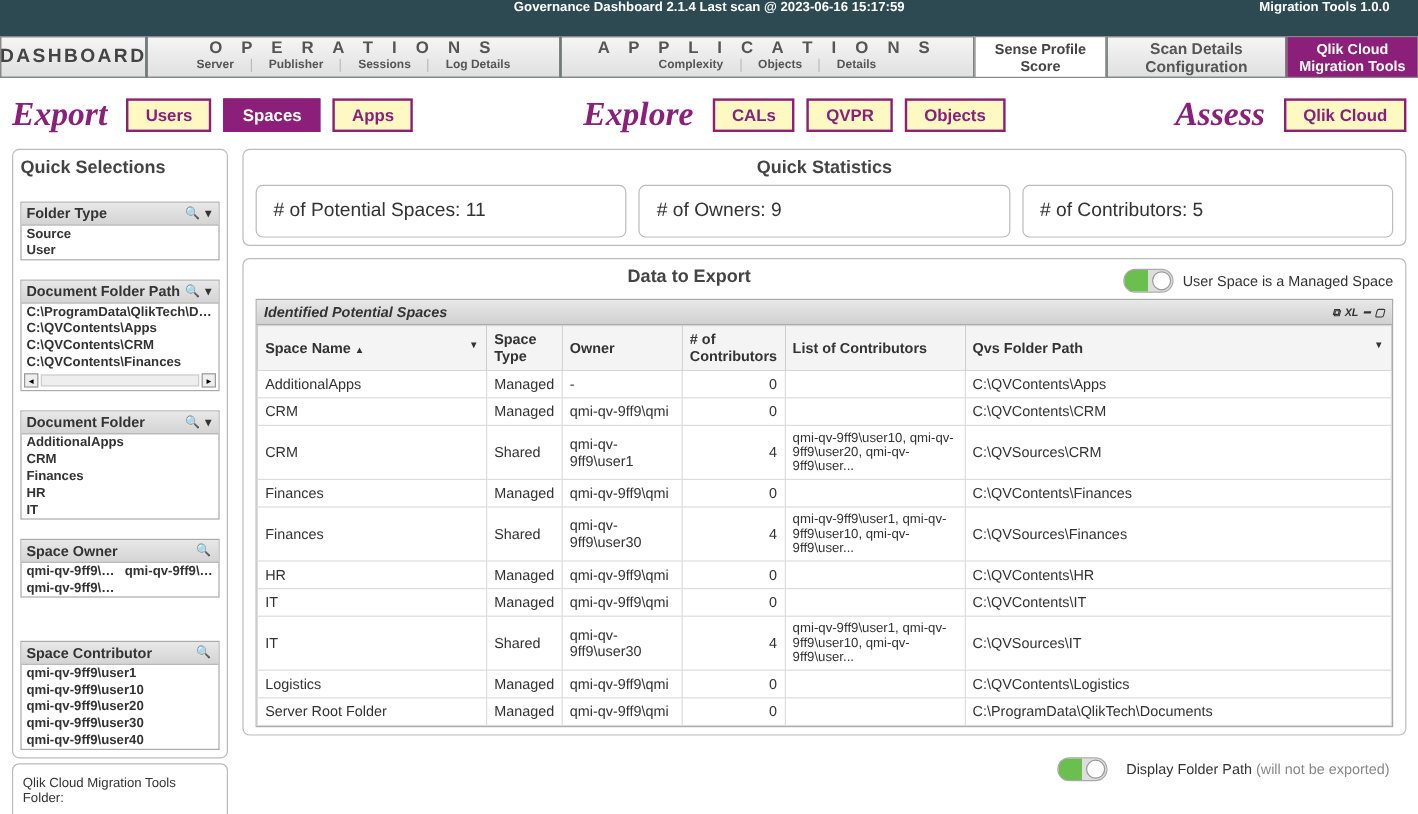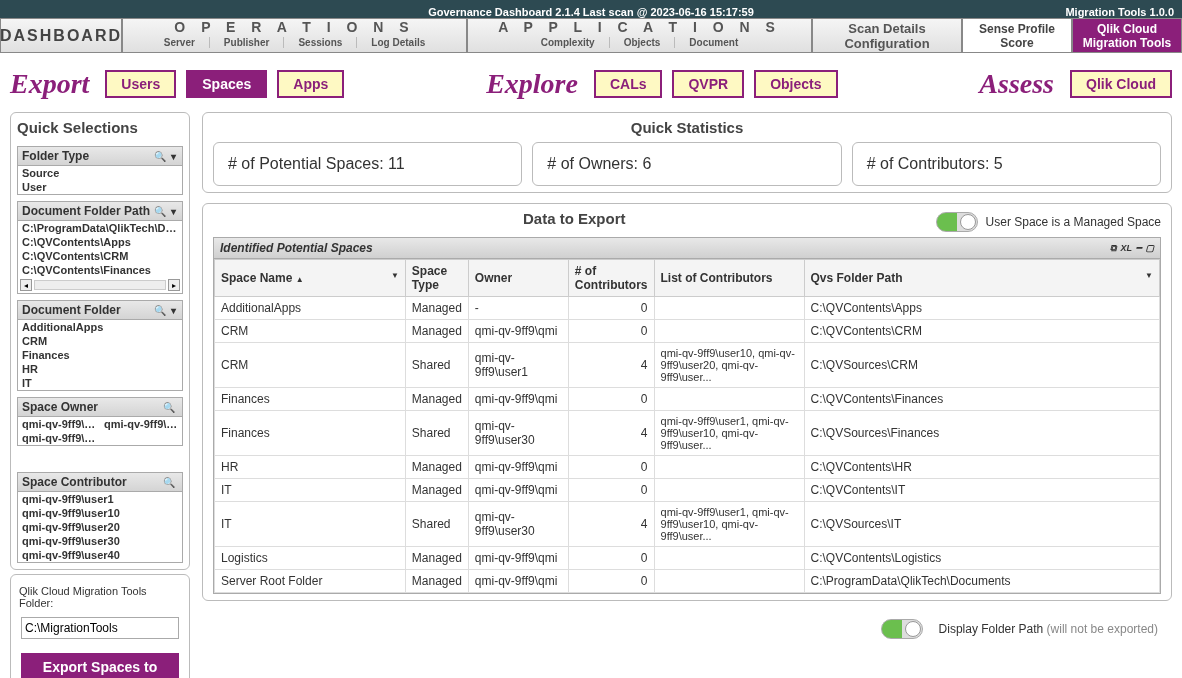--- a/index.html
+++ b/index.html
@@ -1,17 +1,17 @@
 <!DOCTYPE html>
 <html><head>
 <meta charset="utf-8">
 <style>
 * { box-sizing: border-box; margin: 0; padding: 0; }
 body { font-family: Arial, Helvetica, sans-serif; font-size: 12px; background: #fff; width: 1182px; }
-.topbar { background: #2d4a52; color: #fff; font-size: 11px; height: 18px; display: flex; align-items: flex-end; padding: 0 8px; font-weight: bold; }
+.topbar { background: #2d4a52; color: #fff; font-size: 11px; height: 30px; display: flex; align-items: flex-start; padding: 0 24px; font-weight: bold; }
 .topbar .left { flex: 1; }
 .topbar .center { text-align: center; flex: 1; }
 .topbar .right { text-align: right; flex: 1; }
 .navbar { display: flex; background: #2d4a52; height: 35px; }
 .navbar .nav-section { border: 1px solid #888; display: flex; flex-direction: column; align-items: center; justify-content: center; }
 .navbar .nav-dashboard { width: 122px; background: linear-gradient(#f5f5f5,#e0e0e0); color: #444; font-size: 16px; font-weight: bold; letter-spacing: 2px; padding: 0 8px; justify-content: center; }
 .navbar .nav-ops { flex: 1; background: linear-gradient(#f5f5f5,#e0e0e0); }
 .navbar .nav-apps { flex: 1; background: linear-gradient(#f5f5f5,#e0e0e0); }
 .navbar .nav-scan { width: 150px; background: linear-gradient(#f5f5f5,#e0e0e0); color: #555; font-size: 13px; font-weight: bold; }
 .navbar .nav-sense { width: 110px; background: #fff; color: #444; font-size: 12px; font-weight: bold; text-align: center; justify-content: center; }
@@ -22,21 +22,21 @@
 .nav-subs span:last-child { border-right: none; }
 
 .actionbar { display: flex; align-items: center; padding: 15px 10px 12px; gap: 10px; }
 .actionbar .group-label { font-family: Georgia, serif; font-size: 28px; font-weight: bold; font-style: italic; color: #8b1f7a; margin-right: 6px; }
 .actionbar .ab-spacer { flex: 1; }
 .ab-button { border: 2px solid #8b1f7a; background: #fef9c3; color: #8b1f7a; font-size: 14px; font-weight: bold; padding: 4px 14px; cursor: pointer; }
 .ab-button.active { background: #8b1f7a; color: #fff; }
 
 .main { display: flex; padding: 0 10px; gap: 12px; }
 .sidebar { width: 180px; display: flex; flex-direction: column; gap: 4px; }
-.sidebar-panel { border: 1px solid #bbb; border-radius: 6px; padding: 6px; display: flex; flex-direction: column; gap: 6px; }
+.sidebar-panel { border: 1px solid #bbb; border-radius: 6px; padding: 6px; display: flex; flex-direction: column; gap: 16px; }
 .sidebar h3 { font-size: 15px; color: #444; font-weight: bold; margin-bottom: 4px; }
 .filter-box { border: 1px solid #aaa; background: #fff; }
 .filter-header { background: linear-gradient(#e8e8e8,#d4d4d4); border-bottom: 1px solid #aaa; font-size: 12px; font-weight: bold; color: #333; padding: 2px 4px; display: flex; align-items: center; }
 .filter-header .fh-title { flex: 1; }
 .filter-header .fh-icon { font-size: 10px; cursor: pointer; padding: 0 2px; }
 .filter-list { max-height: 80px; overflow: hidden; }
 .filter-item { font-size: 11px; color: #333; padding: 1px 4px; cursor: pointer; white-space: nowrap; overflow: hidden; text-overflow: ellipsis; font-weight: bold; }
 .filter-scroll { display: flex; align-items: center; padding: 2px; gap: 2px; }
 .filter-scroll .sc-btn { border: 1px solid #999; width: 12px; height: 12px; font-size: 8px; background: #eee; display:flex; align-items:center; justify-content:center; cursor:pointer; }
 .filter-scroll .sc-track { flex:1; height:10px; background:#eee; border:1px solid #ccc; }
@@ -94,30 +94,30 @@
       <span>Publisher</span>
       <span>Sessions</span>
       <span>Log Details</span>
     </div>
   </div>
   <div class="nav-section nav-apps">
     <div class="nav-title">A P P L I C A T I O N S</div>
     <div class="nav-subs">
       <span>Complexity</span>
       <span>Objects</span>
-      <span>Document</span>
-    </div>
+      <span>Details</span>
+    </div>
+  </div>
+  <div class="nav-section nav-sense">
+    <div>Sense Profile</div>
+    <div>Score</div>
   </div>
   <div class="nav-section nav-scan">
     <div>Scan Details</div>
     <div>Configuration</div>
-  </div>
-  <div class="nav-section nav-sense">
-    <div>Sense Profile</div>
-    <div>Score</div>
   </div>
   <div class="nav-section nav-migration">
     <div>Qlik Cloud</div>
     <div>Migration Tools</div>
   </div>
 </div>
 
 <div class="actionbar">
   <span class="group-label">Export</span>
   <button class="ab-button">Users</button>
@@ -217,21 +217,21 @@
       <div class="sidebar-input">C:\MigrationTools</div>
       <button class="export-btn">Export Spaces to CSV</button>
     </div>
   </div>
 
   <div class="content">
     <div class="panel">
       <h3>Quick Statistics</h3>
       <div class="stats-row">
         <div class="stat-card"># of Potential Spaces: 11</div>
-        <div class="stat-card"># of Owners: 6</div>
+        <div class="stat-card"># of Owners: 9</div>
         <div class="stat-card"># of Contributors: 5</div>
       </div>
     </div>
 
     <div class="panel data-panel">
       <div class="dp-header">
         <h3>Data to Export</h3>
         <div class="toggle-row">
           <div class="toggle">
               <div class="knob"></div>

